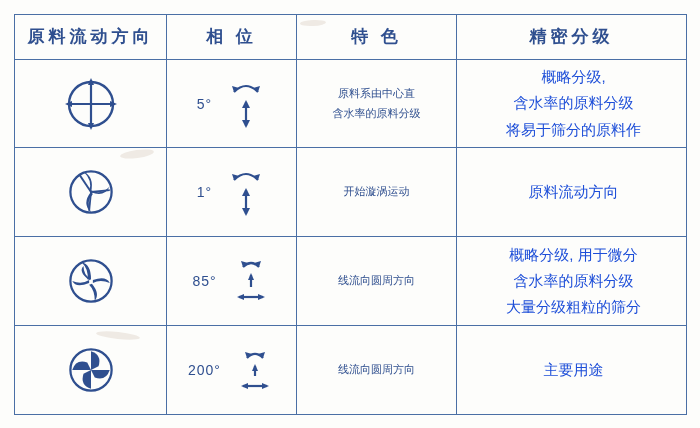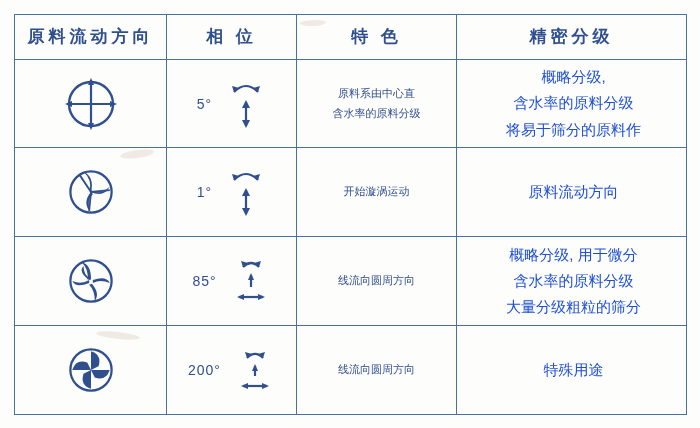--- a/index.html
+++ b/index.html
@@ -284,20 +284,20 @@
             </svg>
           </div>
         </td>
         <td>
           <div class="feat-text">
             <span class="line">线流向圆周方向</span>
           </div>
         </td>
         <td>
           <div class="use-text">
-            <span class="line">特殊用途</span>
+            <span class="line">主要用途</span>
           </div>
         </td>
       </tr>
 
     </tbody>
   </table>
 </div>
 
 </body></html>

